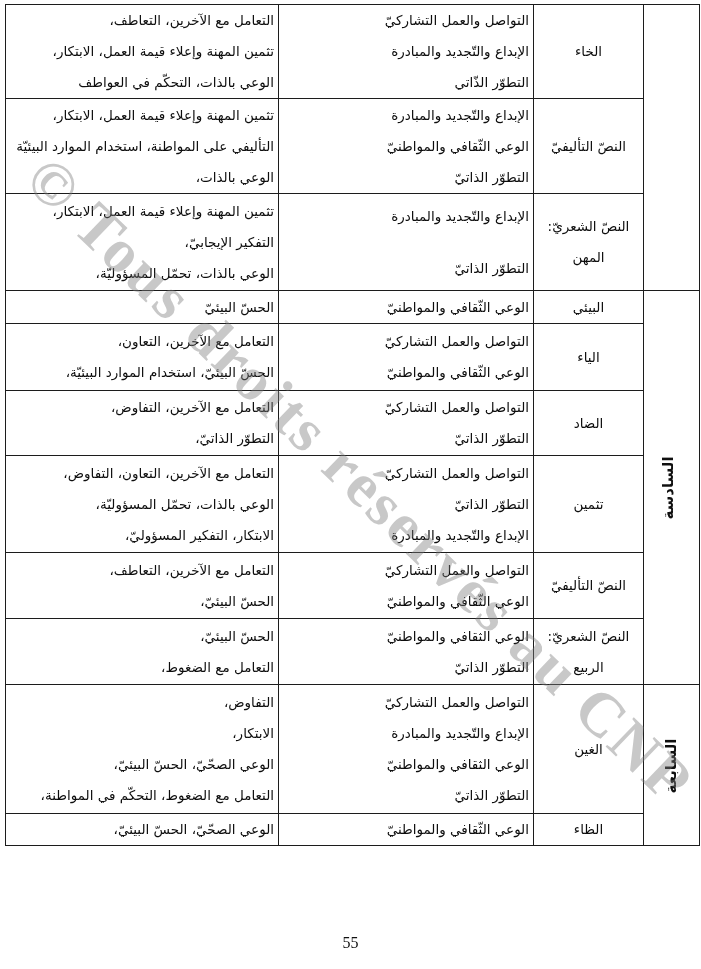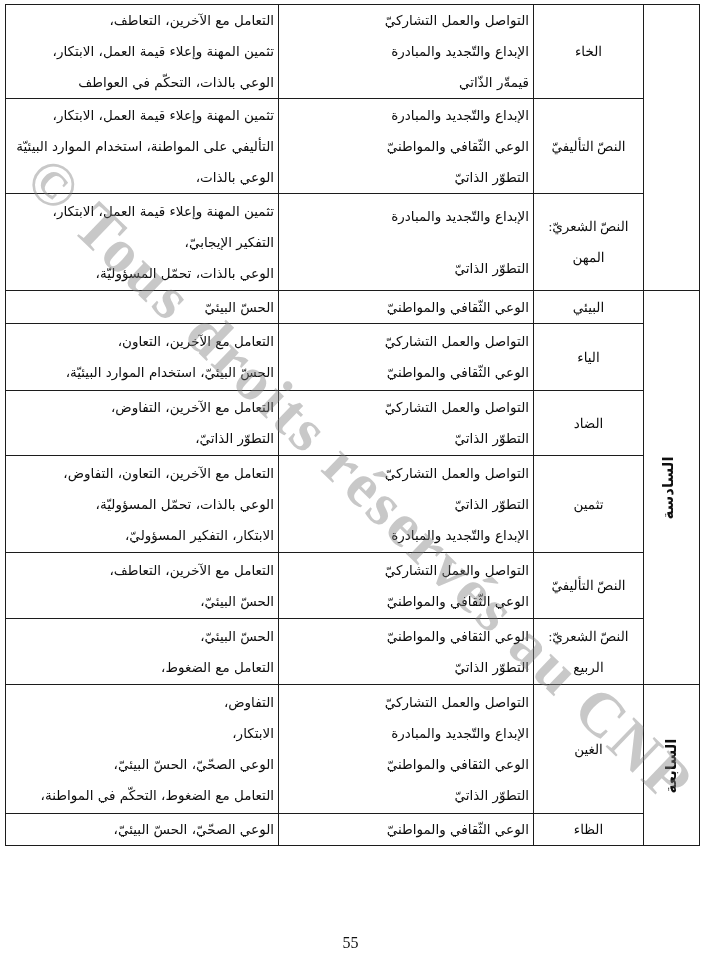--- a/index.html
+++ b/index.html
@@ -33,21 +33,21 @@
     font-size: 13.5px;
     line-height: 31px;
     white-space: nowrap;
     color: #0d0d0d;
   }
   td.skills-cell .line, td.competencies-cell .line {
     text-align: right;
     padding-left: 2px;
     padding-right: 4px;
   }
-  td.lesson-cell .line { text-align: center; font-family: Liberation Serif, serif; }
+  td.lesson-cell .line { text-align: center; }
   .cell-lines { width: 100%; }
   .cell-lines.spread {
     display: flex;
     flex-direction: column;
     justify-content: space-between;
     padding: 5px 0;
     box-sizing: border-box;
   }
   td.grade-cell { text-align: center; }
   .vertical-label {
@@ -105,21 +105,21 @@
           <td class="grade-cell" rowspan="3"><span class="vertical-label"></span></td>
           <td class="lesson-cell">
             <div class="cell-lines">
               <span class="line">الخاء</span>
             </div>
           </td>
           <td class="competencies-cell">
             <div class="cell-lines">
               <span class="line">التواصل والعمل التشاركيّ</span>
               <span class="line">الإبداع والتّجديد والمبادرة</span>
-              <span class="line">قيمةّر الذّاتي</span>
+              <span class="line">التطوّر الذّاتي</span>
             </div>
           </td>
           <td class="skills-cell">
             <div class="cell-lines">
               <span class="line">التعامل مع الآخرين، التعاطف،</span>
               <span class="line">تثمين المهنة وإعلاء قيمة العمل، الابتكار،</span>
               <span class="line">الوعي بالذات، التحكّم في العواطف</span>
             </div>
           </td>
         </tr>

